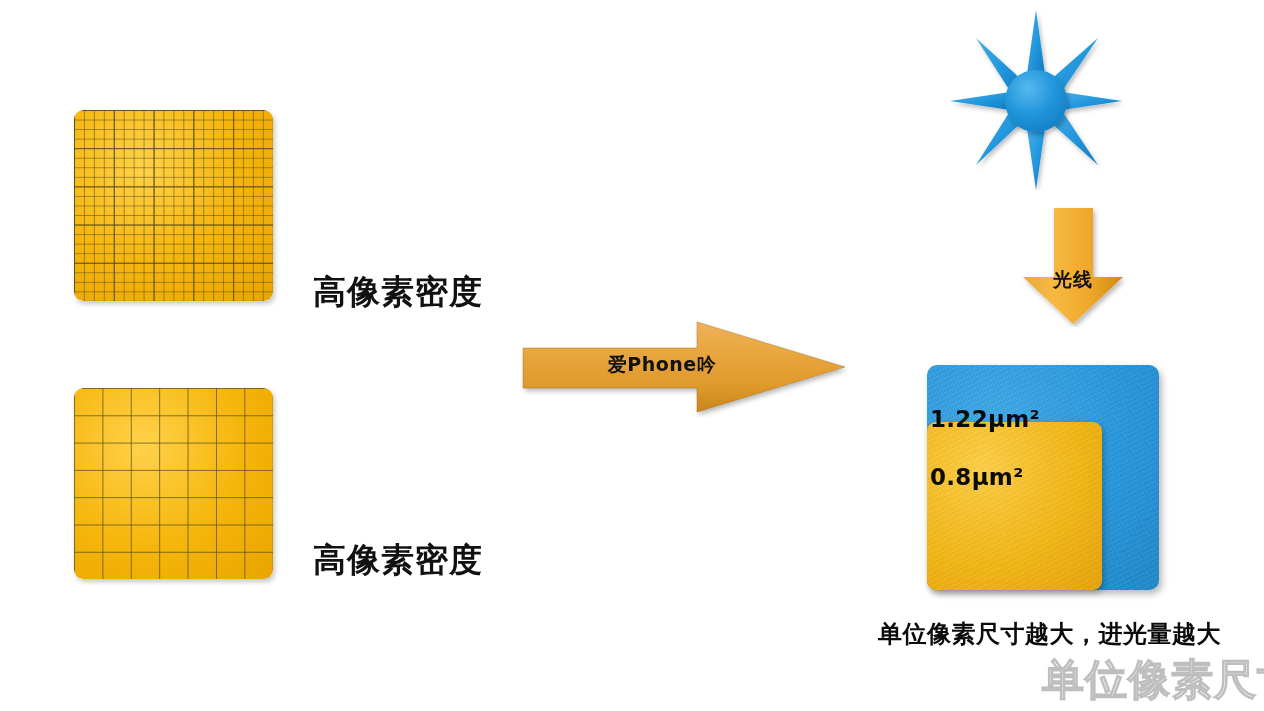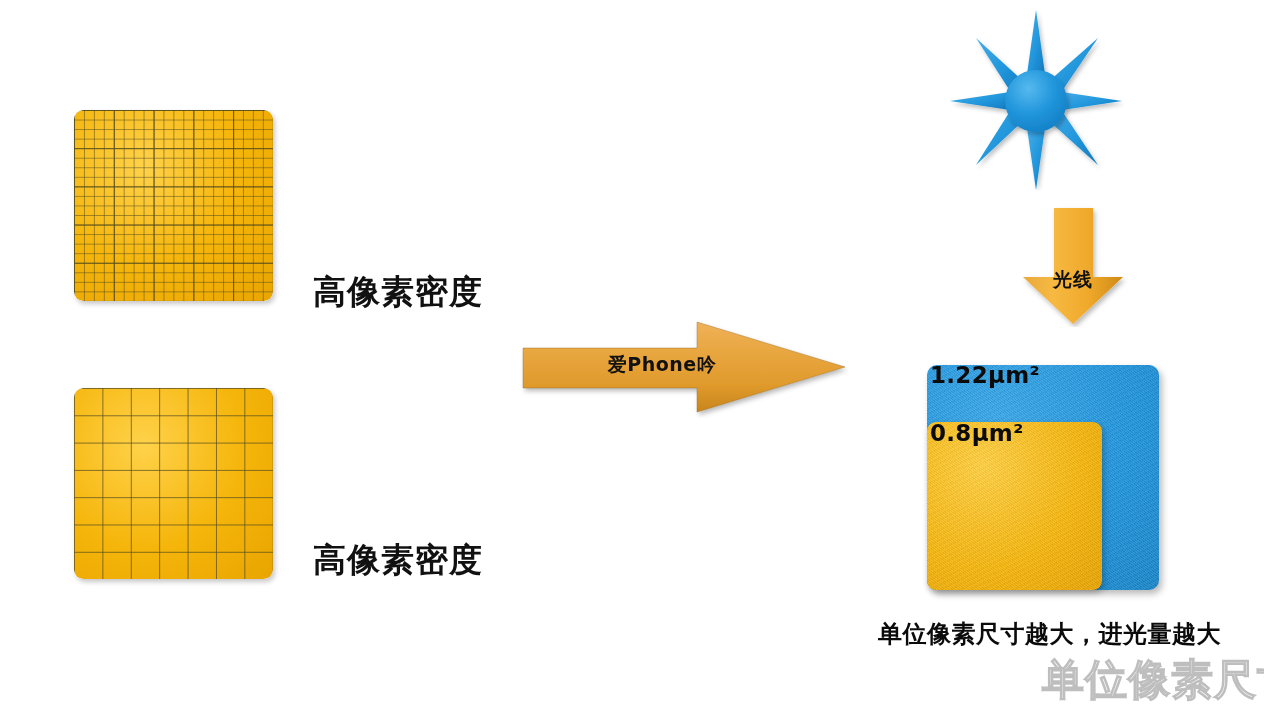--- a/index.html
+++ b/index.html
@@ -150,20 +150,21 @@
       radial-gradient(ellipse at 32% 26%, #FFCE3E 0%, #F5B50A 58%, #E7A200 100%);
     box-shadow: 2px 3px 6px rgba(0,0,0,0.25);
   }
   .sq-label {
     position: absolute;
     font-size: 23px;
     font-weight: 700;
     color: #0b0b0b;
     white-space: nowrap;
     letter-spacing: 0.3px;
+    margin-top: 44px;
   }
   #label-blue   { left: 930px; top: 362px; }
   #label-orange { left: 930px; top: 420px; }
 
   
   #bottom-caption {
     position: absolute;
     left: 878px; top: 620px;
     width: 340px;
     text-align: center;

